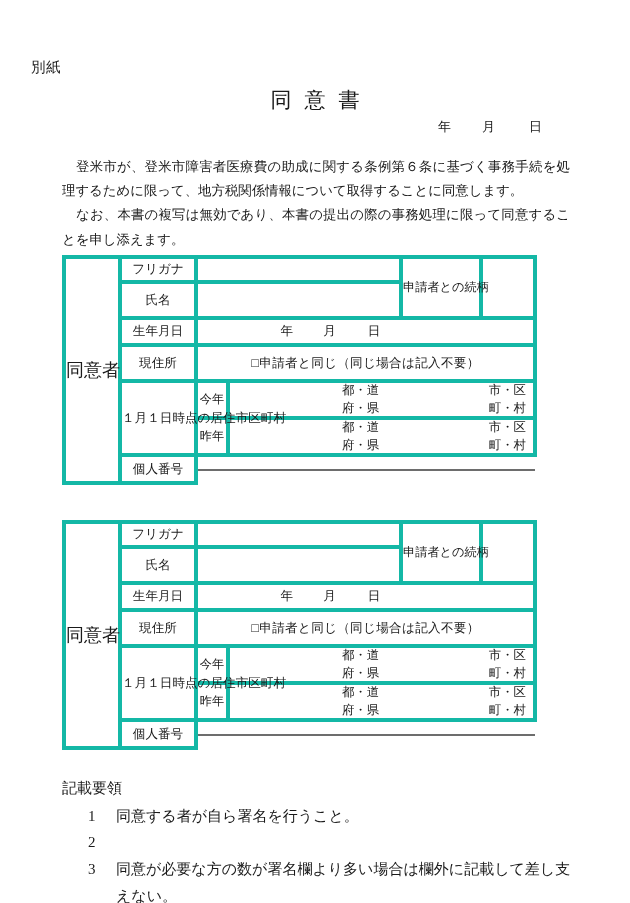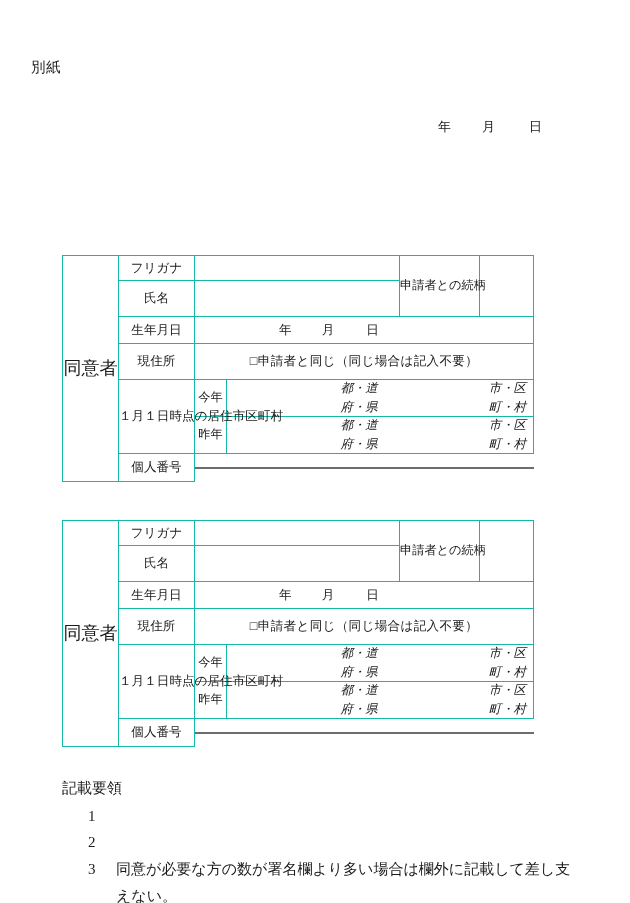--- a/index.html
+++ b/index.html
@@ -79,21 +79,21 @@
     border-collapse: collapse;
     table-layout: fixed;
     width: 471px;
     left: 62px;
     font-size: 12.6px;
   }
   table.form#table-1 { top: 255px; }
   table.form#table-2 { top: 520px; }
 
   table.form td {
-    border: 1px solid #14b8a6;
+    border: 4px solid #14b8a6;
     padding: 0;
     text-align: center;
     vertical-align: middle;
     line-height: 1.45;
     white-space: nowrap;
   }
 
   td.consenter {
     width: 56px;
     font-size: 18px;
@@ -143,21 +143,21 @@
   .dob-inner {
     display: block;
     text-align: center;
     padding-right: 70px;
     font-size: 12.6px;
   }
   .dob-inner .g1 { display: inline-block; width: 30px; }
   .dob-inner .g2 { display: inline-block; width: 32px; }
 
   
-  td.pref-cell { position: relative; padding: 0; font-style: italic; }
+  td.pref-cell { position: relative; padding: 0; }
   .pref-wrap {
     display: block;
     position: relative;
     height: 100%;
     width: 100%;
   }
   .pref-mid {
     position: absolute;
     left: 0; right: 0; top: 50%;
     transform: translateY(-50%);
@@ -201,24 +201,29 @@
     flex: 0 0 28px;
   }
   .note-text { flex: 1 1 auto; }
 </style>
 </head>
 <body>
 
 <div class="page">
 
   <div class="attach-label">別紙</div>
+  <div class="doc-title">同意書</div>
   <div class="date-line">
     <span class="dm">年</span><span class="gap1"></span><span class="dm">月</span><span class="gap2"></span><span class="dm">日</span>
   </div>
 
+  <div class="body-text">
+    <p>登米市が、登米市障害者医療費の助成に関する条例第６条に基づく事務手続を処理するために限って、地方税関係情報について取得することに同意します。</p>
+    <p>なお、本書の複写は無効であり、本書の提出の際の事務処理に限って同意することを申し添えます。</p>
+  </div>
 
   <table class="form" id="table-1">
     <colgroup>
       <col style="width:56px">
       <col style="width:76px">
       <col style="width:32px">
       <col style="width:173px">
       <col style="width:80px">
       <col style="width:54px">
     </colgroup>
@@ -409,20 +414,21 @@
       </td>
     </tr>
   </tbody>
     </table>
 
   <div class="notes">
     <div class="notes-title">記載要領</div>
     <div id="notes-list">
         <div class="note-row">
           <span class="note-num">1</span>
+          <span class="note-text">同意する者が自ら署名を行うこと。</span>
         </div>
         <div class="note-row">
           <span class="note-num">2</span>
         </div>
         <div class="note-row">
           <span class="note-num">3</span>
           <span class="note-text">同意が必要な方の数が署名欄より多い場合は欄外に記載して差し支えない。</span>
         </div>
       </div>
   </div>

